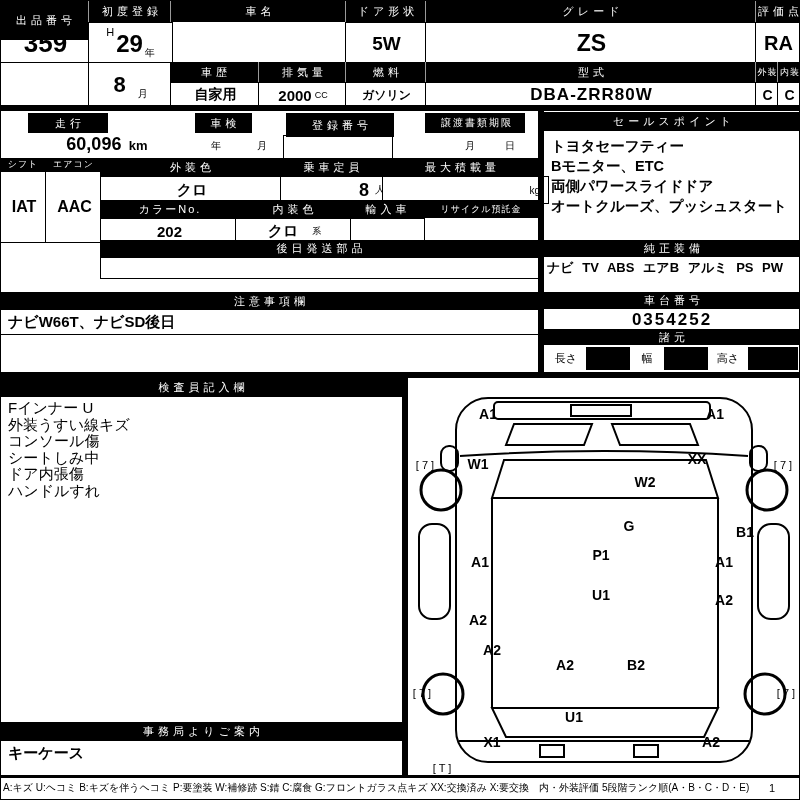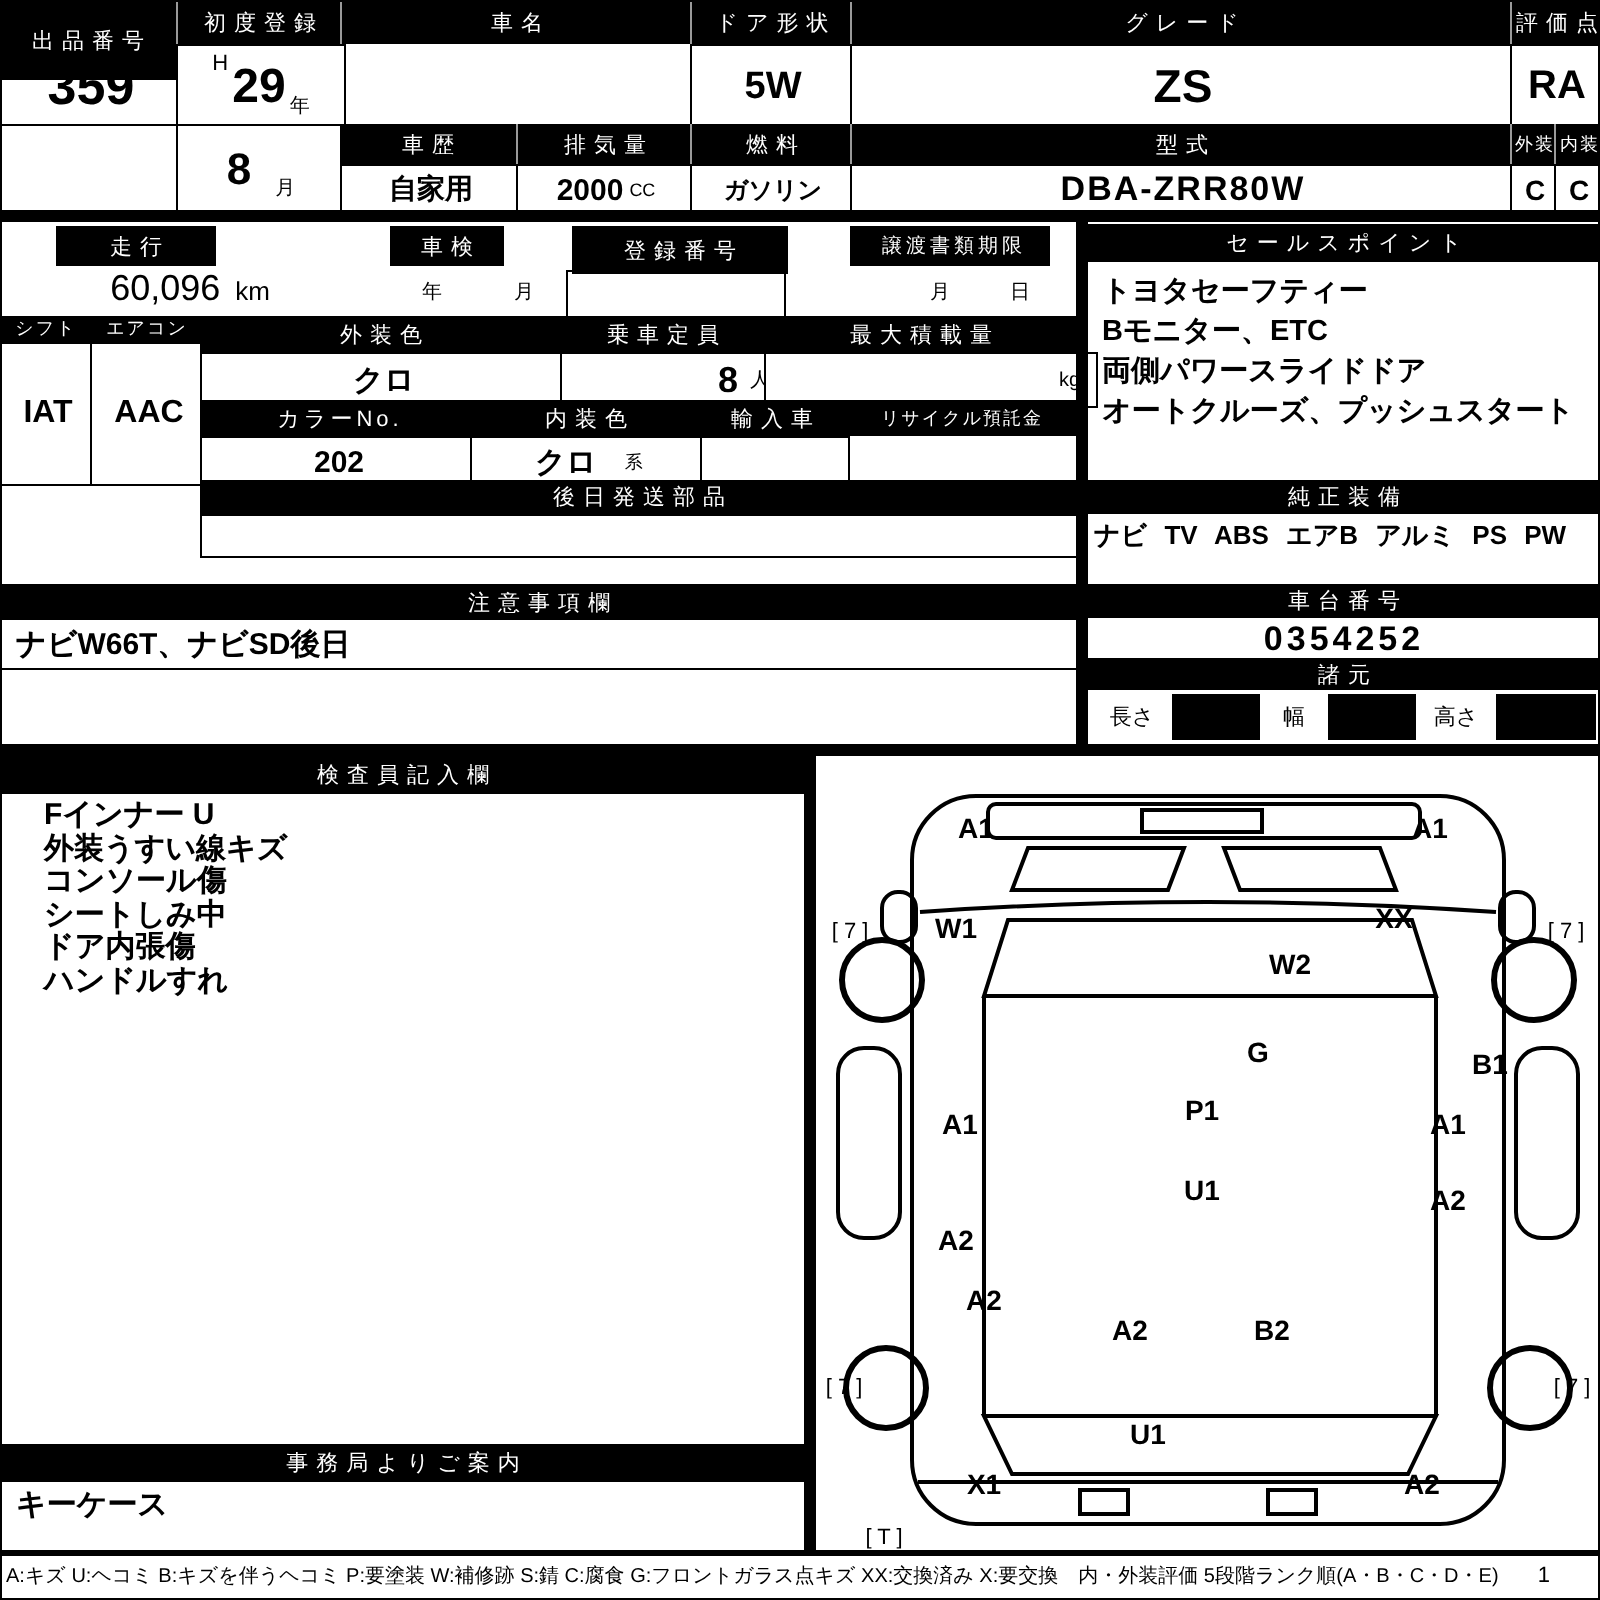--- a/index.html
+++ b/index.html
@@ -80,21 +80,21 @@
   <div class="cell" style="left:755px;top:82px;width:23px;height:24px">
       <span class="b" style="font-size:14px">C</span>
     </div>
   <div class="cell" style="left:777px;top:82px;width:23px;height:24px">
       <span class="b" style="font-size:14px">C</span>
     </div>
 
   <div class="bar" style="left:0;top:105px;width:800px;height:6px"></div>
 
   <div class="hdr" style="left:28px;top:113px;width:80px;height:20px">走行</div>
-  <div class="txt" style="left:0;top:134px;width:190px;text-align:center;font-weight:normal">
+  <div class="txt" style="left:12px;top:134px;width:190px;text-align:center;font-weight:bold">
     <span style="font-size:18px">60,096</span>
     <span style="font-size:13px;margin-left:3px">km</span>
   </div>
   <div class="hdr" style="left:195px;top:113px;width:57px;height:20px">車検</div>
   <div class="txt" style="left:193px;top:139px;width:92px;display:flex;justify-content:space-around;font-size:10px">
     <span>年</span>
     <span>月</span>
   </div>
   <div class="hdr" style="left:286px;top:113px;width:108px;height:24px">登録番号</div>
   <div class="cell" style="left:283px;top:135px;width:108px;height:25px"></div>
@@ -164,21 +164,21 @@
   <div class="txt" style="left:546px;top:345px;width:40px;height:27px;display:flex;align-items:center;justify-content:center;font-size:11px">長さ</div>
   <div class="bar" style="left:586px;top:347px;width:44px;height:23px"></div>
   <div class="txt" style="left:630px;top:345px;width:34px;height:27px;display:flex;align-items:center;justify-content:center;font-size:11px">幅</div>
   <div class="bar" style="left:664px;top:347px;width:44px;height:23px"></div>
   <div class="txt" style="left:708px;top:345px;width:40px;height:27px;display:flex;align-items:center;justify-content:center;font-size:11px">高さ</div>
   <div class="bar" style="left:748px;top:347px;width:50px;height:23px"></div>
 
   <div class="bar" style="left:0;top:372px;width:800px;height:6px"></div>
 
   <div class="hdr" style="left:0;top:378px;width:403px;height:19px">検査員記入欄</div>
-  <div class="lines txt" style="left:22px;top:400px;font-size:15px;font-weight:bold;line-height:16.5px">
+  <div class="lines txt" style="left:8px;top:400px;font-size:15px;font-weight:normal;line-height:16.5px">
       <div>Fインナー U</div>
       <div>外装うすい線キズ</div>
       <div>コンソール傷</div>
       <div>シートしみ中</div>
       <div>ドア内張傷</div>
       <div>ハンドルすれ</div>
     </div>
   <div class="hdr" style="left:0;top:722px;width:403px;height:19px">事務局よりご案内</div>
   <div class="lines txt" style="left:8px;top:744px;font-size:15px;font-weight:bold;line-height:17px">
       <div>キーケース</div>

